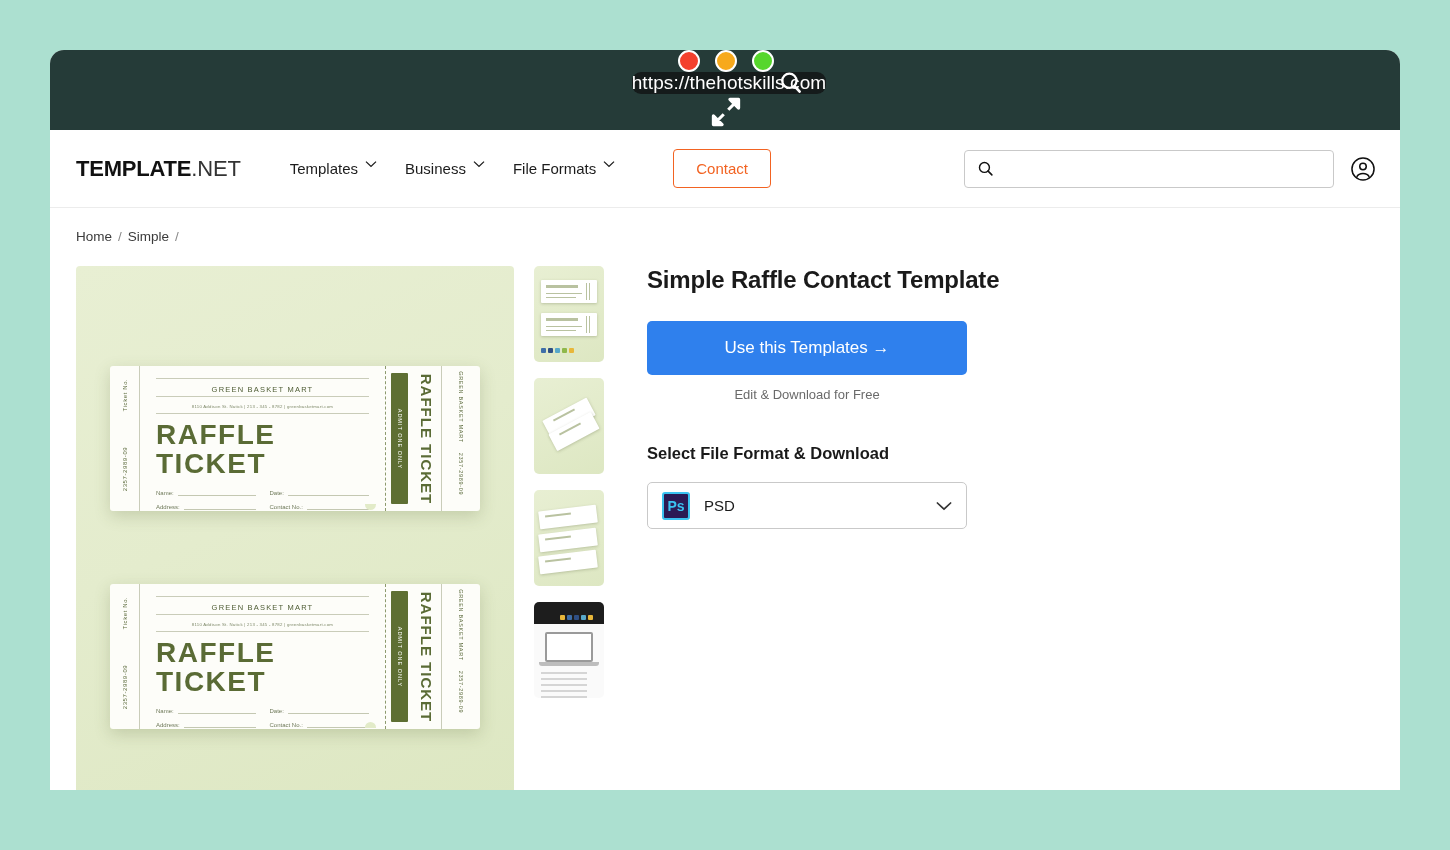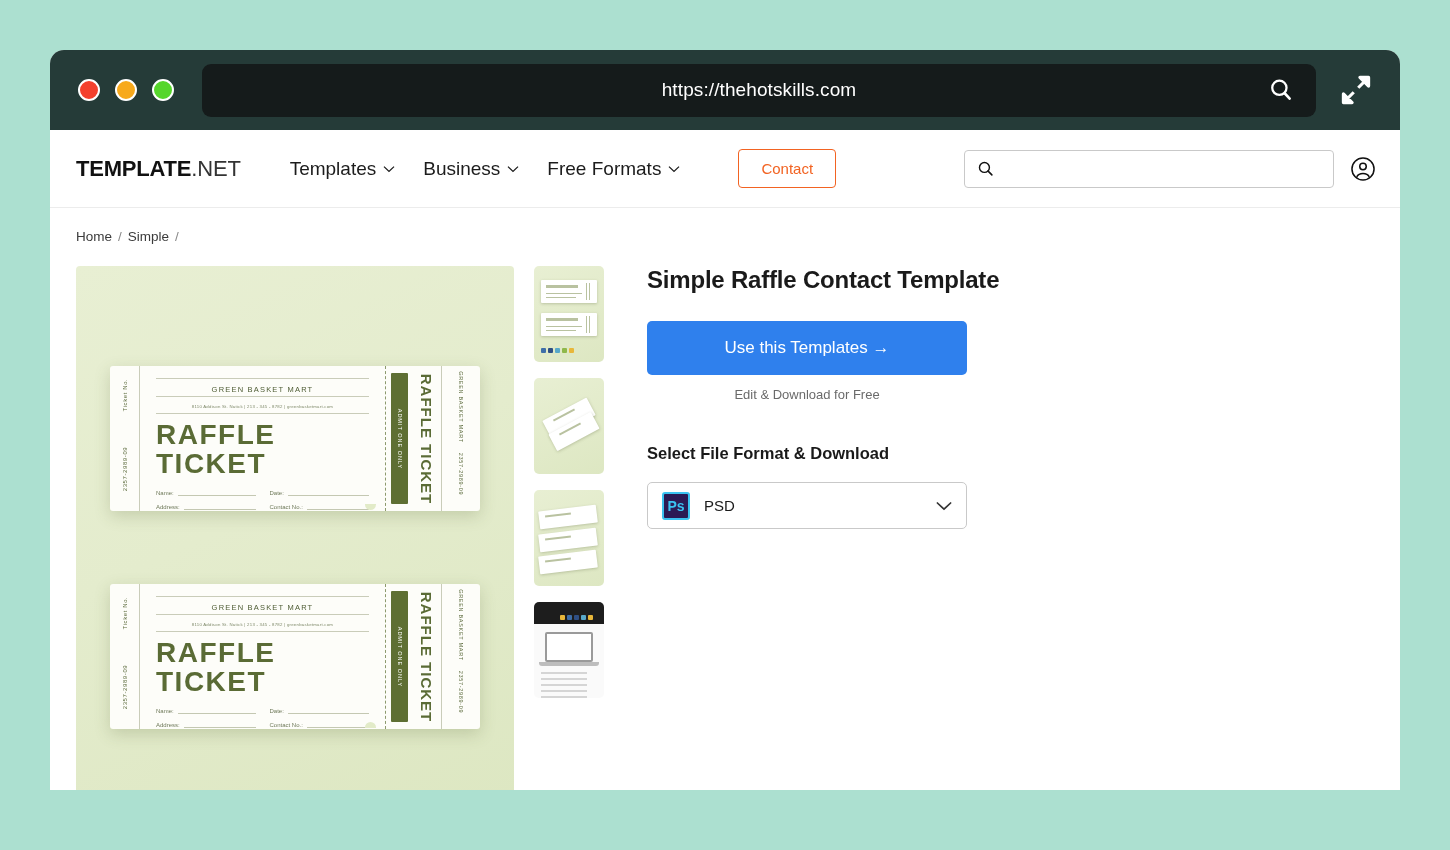--- a/index.html
+++ b/index.html
@@ -15,20 +15,21 @@
     position: absolute; left: 50px; top: 50px;
     width: 1350px; height: 740px;
     border-radius: 14px 14px 0 0;
     overflow: hidden;
     background: #fff;
   }
   .chrome {
     height: 80px; background: #253b38;
     display: flex; align-items: center; padding: 0 26px 0 28px;
     position: relative;
+    flex-direction: column;
   }
   .dots { display: flex; gap: 15px; align-items: center; }
   .dot { width: 22px; height: 22px; border-radius: 50%; border: 2px solid #fff; }
   .dot.red { background: #f4402d; }
   .dot.amber { background: #f7a91c; }
   .dot.green { background: #56d62c; }
 
   .urlbar {
     flex: 1; margin-left: 28px; margin-right: 22px;
     height: 53px; background: #151b1b; border-radius: 9px;
@@ -42,21 +43,21 @@
 
   
   .site { background: #fff; height: 557px; position: relative; }
   .nav {
     height: 78px; display: flex; align-items: center;
     padding: 0 24px 0 26px; border-bottom: 1px solid #ececec;
   }
   .logo { font-size: 22px; font-weight: 700; letter-spacing: -0.2px; color: #111; }
   .logo .net { font-weight: 400; color: #333; }
   .navitems { display: flex; align-items: center; gap: 28px; margin-left: 49px; }
-  .navitem { display: flex; align-items: center; gap: 7px; font-size: 19px; color: #1c1c1c; cursor: pointer; }
+  .navitem { display: flex; gap: 7px; font-size: 15px; color: #1c1c1c; cursor: pointer; }
   .chev { width: 12px; height: 8px; }
   .pricing {
     margin-left: 30px; border: 1px solid #f26322; color: #f26322;
     font-size: 15px; padding: 10px 22px; border-radius: 4px; background: #fff;
     cursor: pointer;
   }
   .navright { margin-left: auto; display: flex; align-items: center; gap: 16px; }
   .searchwrap {
     width: 370px; height: 38px; border: 1px solid #c9c9c9; border-radius: 4px;
     display: flex; align-items: center; padding: 0 12px; background: #fff;
@@ -220,21 +221,21 @@
             <path d="M1 1.6 L6 6.4 L11 1.6" fill="none" stroke="#1c1c1c" stroke-width="1.3"></path>
             </svg>
         </div>
         <div class="navitem">
           <span>Business</span>
           <svg class="chev" viewBox="0 0 12 8">
             <path d="M1 1.6 L6 6.4 L11 1.6" fill="none" stroke="#1c1c1c" stroke-width="1.3"></path>
             </svg>
         </div>
         <div class="navitem">
-          <span>Free Formats</span>
+          <span>File Formats</span>
           <svg class="chev" viewBox="0 0 12 8">
             <path d="M1 1.6 L6 6.4 L11 1.6" fill="none" stroke="#1c1c1c" stroke-width="1.3"></path>
             </svg>
         </div>
         <button class="pricing">Contact</button>
       </div>
 
       <div class="navright">
         <div class="searchwrap">
           <svg width="17" height="17" viewBox="0 0 24 24">

